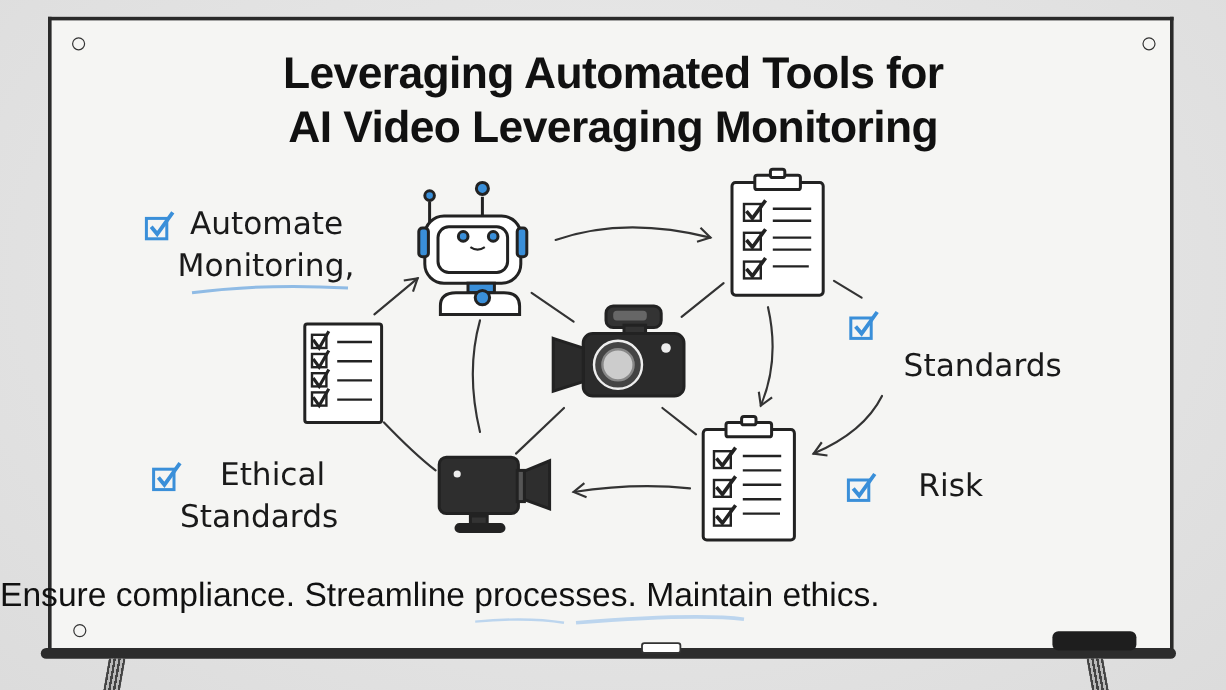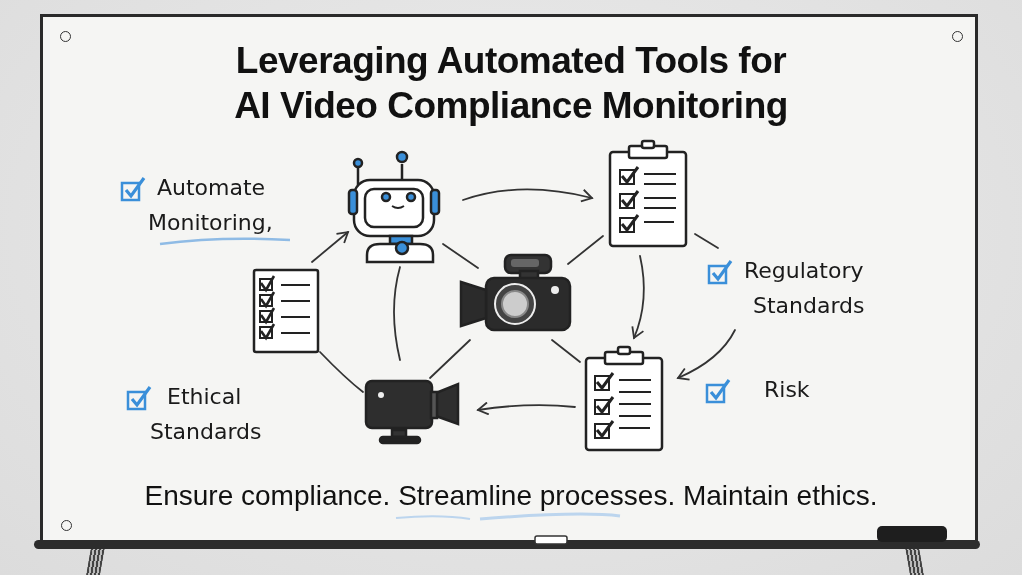--- a/index.html
+++ b/index.html
@@ -3,40 +3,40 @@
 <meta charset="utf-8">
 <style>
   html,body{margin:0;padding:0;}
   body{width:1022px;height:575px;background:#e4e4e4;position:relative;overflow:hidden;font-family:"DejaVu Sans",sans-serif;}
   .bg{position:absolute;inset:0;background:radial-gradient(ellipse at 50% 40%,#ececec 0%,#dcdcdc 100%);}
   .board{position:absolute;left:40px;top:14px;width:938px;height:530px;background:#f5f5f3;border:3px solid #2a2a2a;border-bottom:none;box-sizing:border-box;}
   .tray{position:absolute;left:34px;top:540px;width:946px;height:9px;background:#2c2c2c;border-radius:5px;}
   .leg{position:absolute;top:549px;width:14px;height:30px;background:repeating-linear-gradient(90deg,#444 0 2px,#bbb 2px 4px);}
   .hole{position:absolute;width:9px;height:9px;border:1.5px solid #333;border-radius:50%;}
   .title{position:absolute;left:0;width:1022px;text-align:center;font-family:Liberation Sans, sans-serif;font-weight:bold;color:#111;font-size:37px;line-height:45px;letter-spacing:-0.5px;}
-  .label{position:absolute;font-family:"DejaVu Sans",sans-serif;color:#1a1a1a;font-size:22px;line-height:35px;}
+  .label{position:absolute;font-family:"DejaVu Sans",sans-serif;color:#1a1a1a;font-size:26px;line-height:35px;}
   .check{display:inline-block;vertical-align:middle;}
-  .tagline{position:absolute;left:0;width:1022px;top:480px;text-align:center;font-family:"Liberation Sans",sans-serif;font-size:28px;color:#111;}
+  .tagline{position:absolute;left:0;width:1022px;top:480px;text-align:left;font-family:"Liberation Sans",sans-serif;font-size:28px;color:#111;}
   svg.diagram{position:absolute;left:0;top:0;}
 </style>
 </head>
 <body>
 
 <div class="bg"></div>
 <div class="board"></div>
 <div class="tray"></div>
 <div class="leg" style="left:88px;transform:skewX(-10deg)"></div>
 <div class="leg" style="left:908px;transform:skewX(10deg)"></div>
 
 <div class="hole" style="left:60px;top:31px"></div>
 <div class="hole" style="left:952px;top:31px"></div>
 <div class="hole" style="left:61px;top:520px"></div>
 
 <div class="title" style="top:38px">Leveraging Automated Tools for</div>
-<div class="title" style="top:83px">AI Video Compliance Monitoring</div>
+<div class="title" style="top:83px">AI Video Leveraging Monitoring</div>
 
 <svg class="diagram" width="1022" height="575" viewBox="0 0 1022 575">
   <defs>
     <marker id="arr" markerWidth="14" markerHeight="14" refX="11" refY="7" orient="auto" markerUnits="userSpaceOnUse">
       <path d="M1,1 L11,7 L1,13" fill="none" stroke="#333" stroke-width="1.8"></path>
     </marker>
   </defs>
 
   <g fill="none" stroke="#333" stroke-width="1.8" stroke-linecap="round">
     <path d="M463,200 Q520,180 592,198" marker-end="url(#arr)"></path>
@@ -161,34 +161,34 @@
     </svg>
   <span>Automate</span><br>
   <span style="margin-left:28px">Monitoring,</span>
 </div>
 
 <div class="label" style="left:707px;top:253px">
   <svg class="check" width="30" height="28" viewBox="0 0 30 28">
       <rect x="2" y="8" width="17" height="17" fill="none" stroke="#3a8fd9" stroke-width="2.5"></rect>
       <path d="M6,15 L11,21 L24,3" fill="none" stroke="#3a8fd9" stroke-width="3.2"></path>
     </svg>
-  <span>Regulatory</span><br>
+  <br>
   <span style="margin-left:46px">Standards</span>
 </div>
 
-<div class="label" style="left:705px;top:372px">
+<div class="label" style="left:705px;top:388px">
   <svg class="check" width="30" height="28" viewBox="0 0 30 28">
       <rect x="2" y="8" width="17" height="17" fill="none" stroke="#3a8fd9" stroke-width="2.5"></rect>
       <path d="M6,15 L11,21 L24,3" fill="none" stroke="#3a8fd9" stroke-width="3.2"></path>
     </svg>
   <span style="margin-left:22px">Risk</span><br>
 </div>
 
 <div class="label" style="left:126px;top:379px">
   <svg class="check" width="30" height="28" viewBox="0 0 30 28">
       <rect x="2" y="8" width="17" height="17" fill="none" stroke="#3a8fd9" stroke-width="2.5"></rect>
       <path d="M6,15 L11,21 L24,3" fill="none" stroke="#3a8fd9" stroke-width="3.2"></path>
     </svg>
-  <span style="margin-left:4px">Ethical</span><br>
+  <span style="margin-left:19px">Ethical</span><br>
   <span style="margin-left:24px">Standards</span>
 </div>
 
 <div class="tagline">Ensure compliance. Streamline processes. Maintain ethics.</div>
 
 </body></html>

